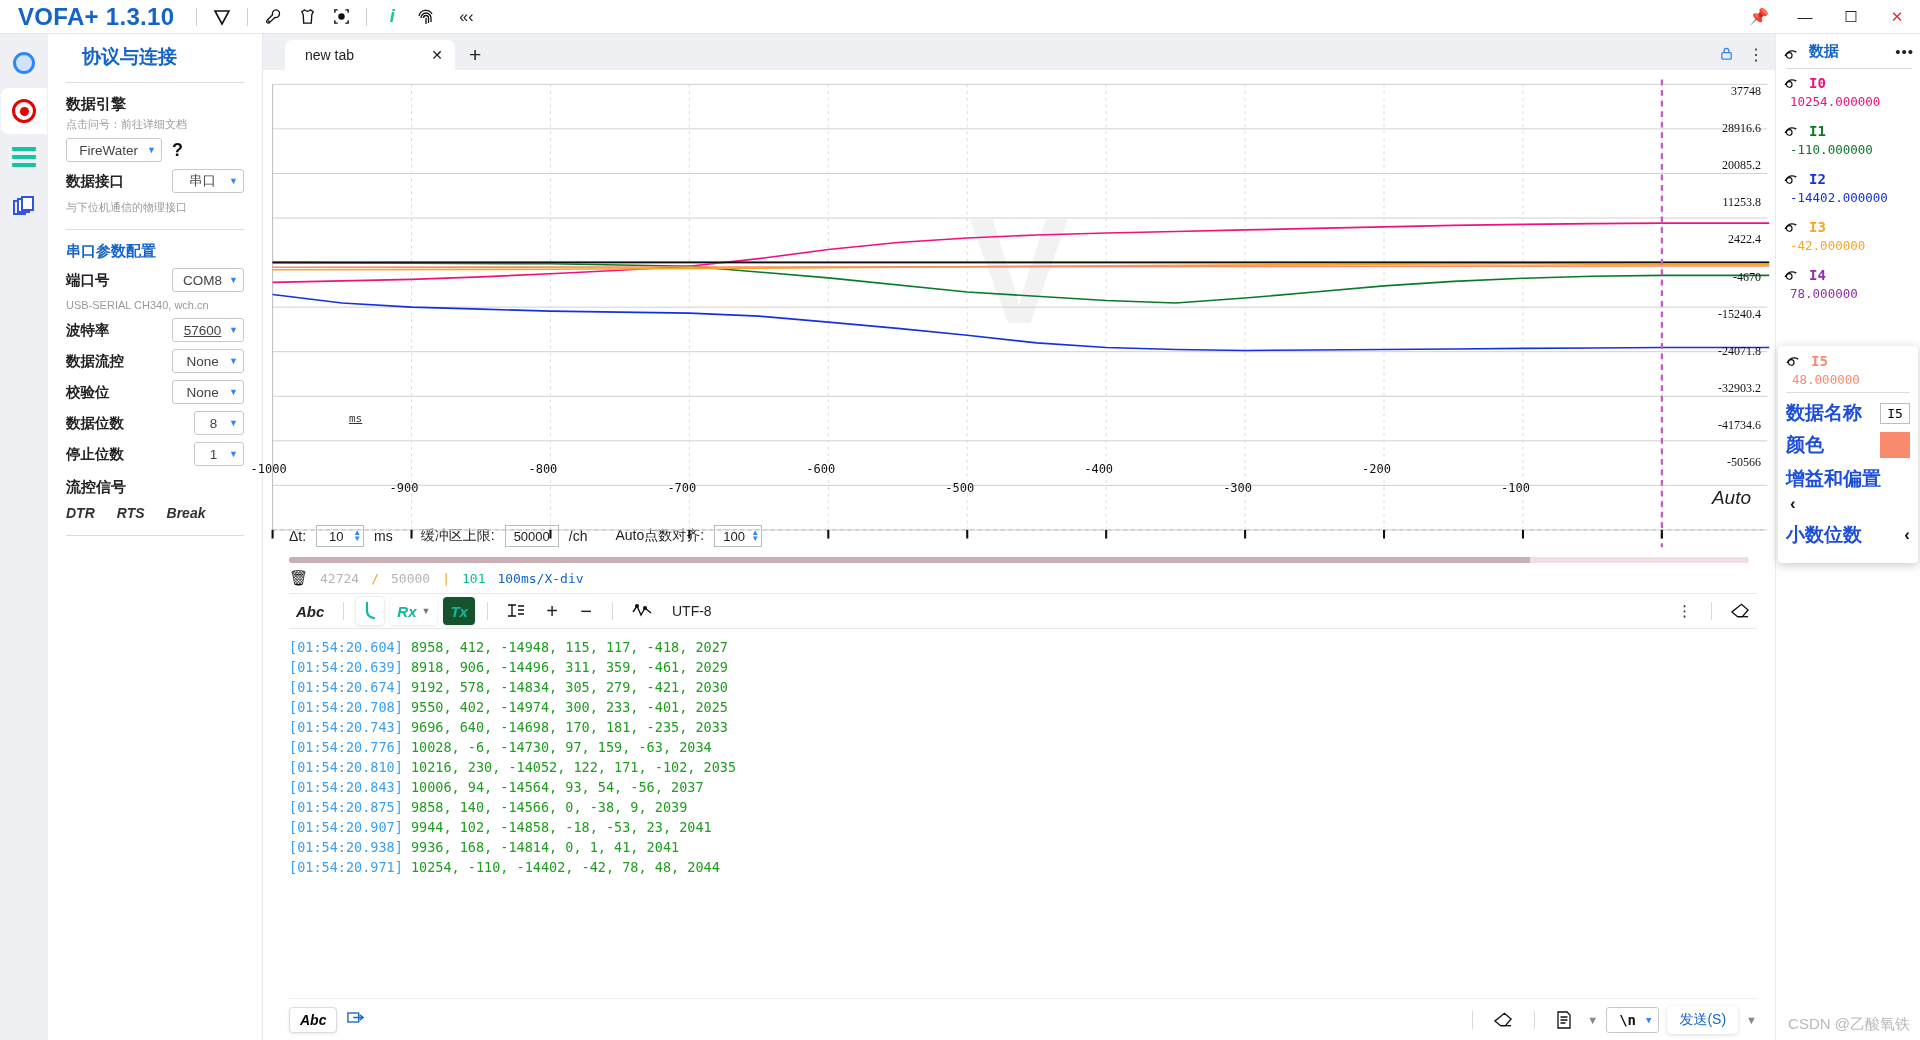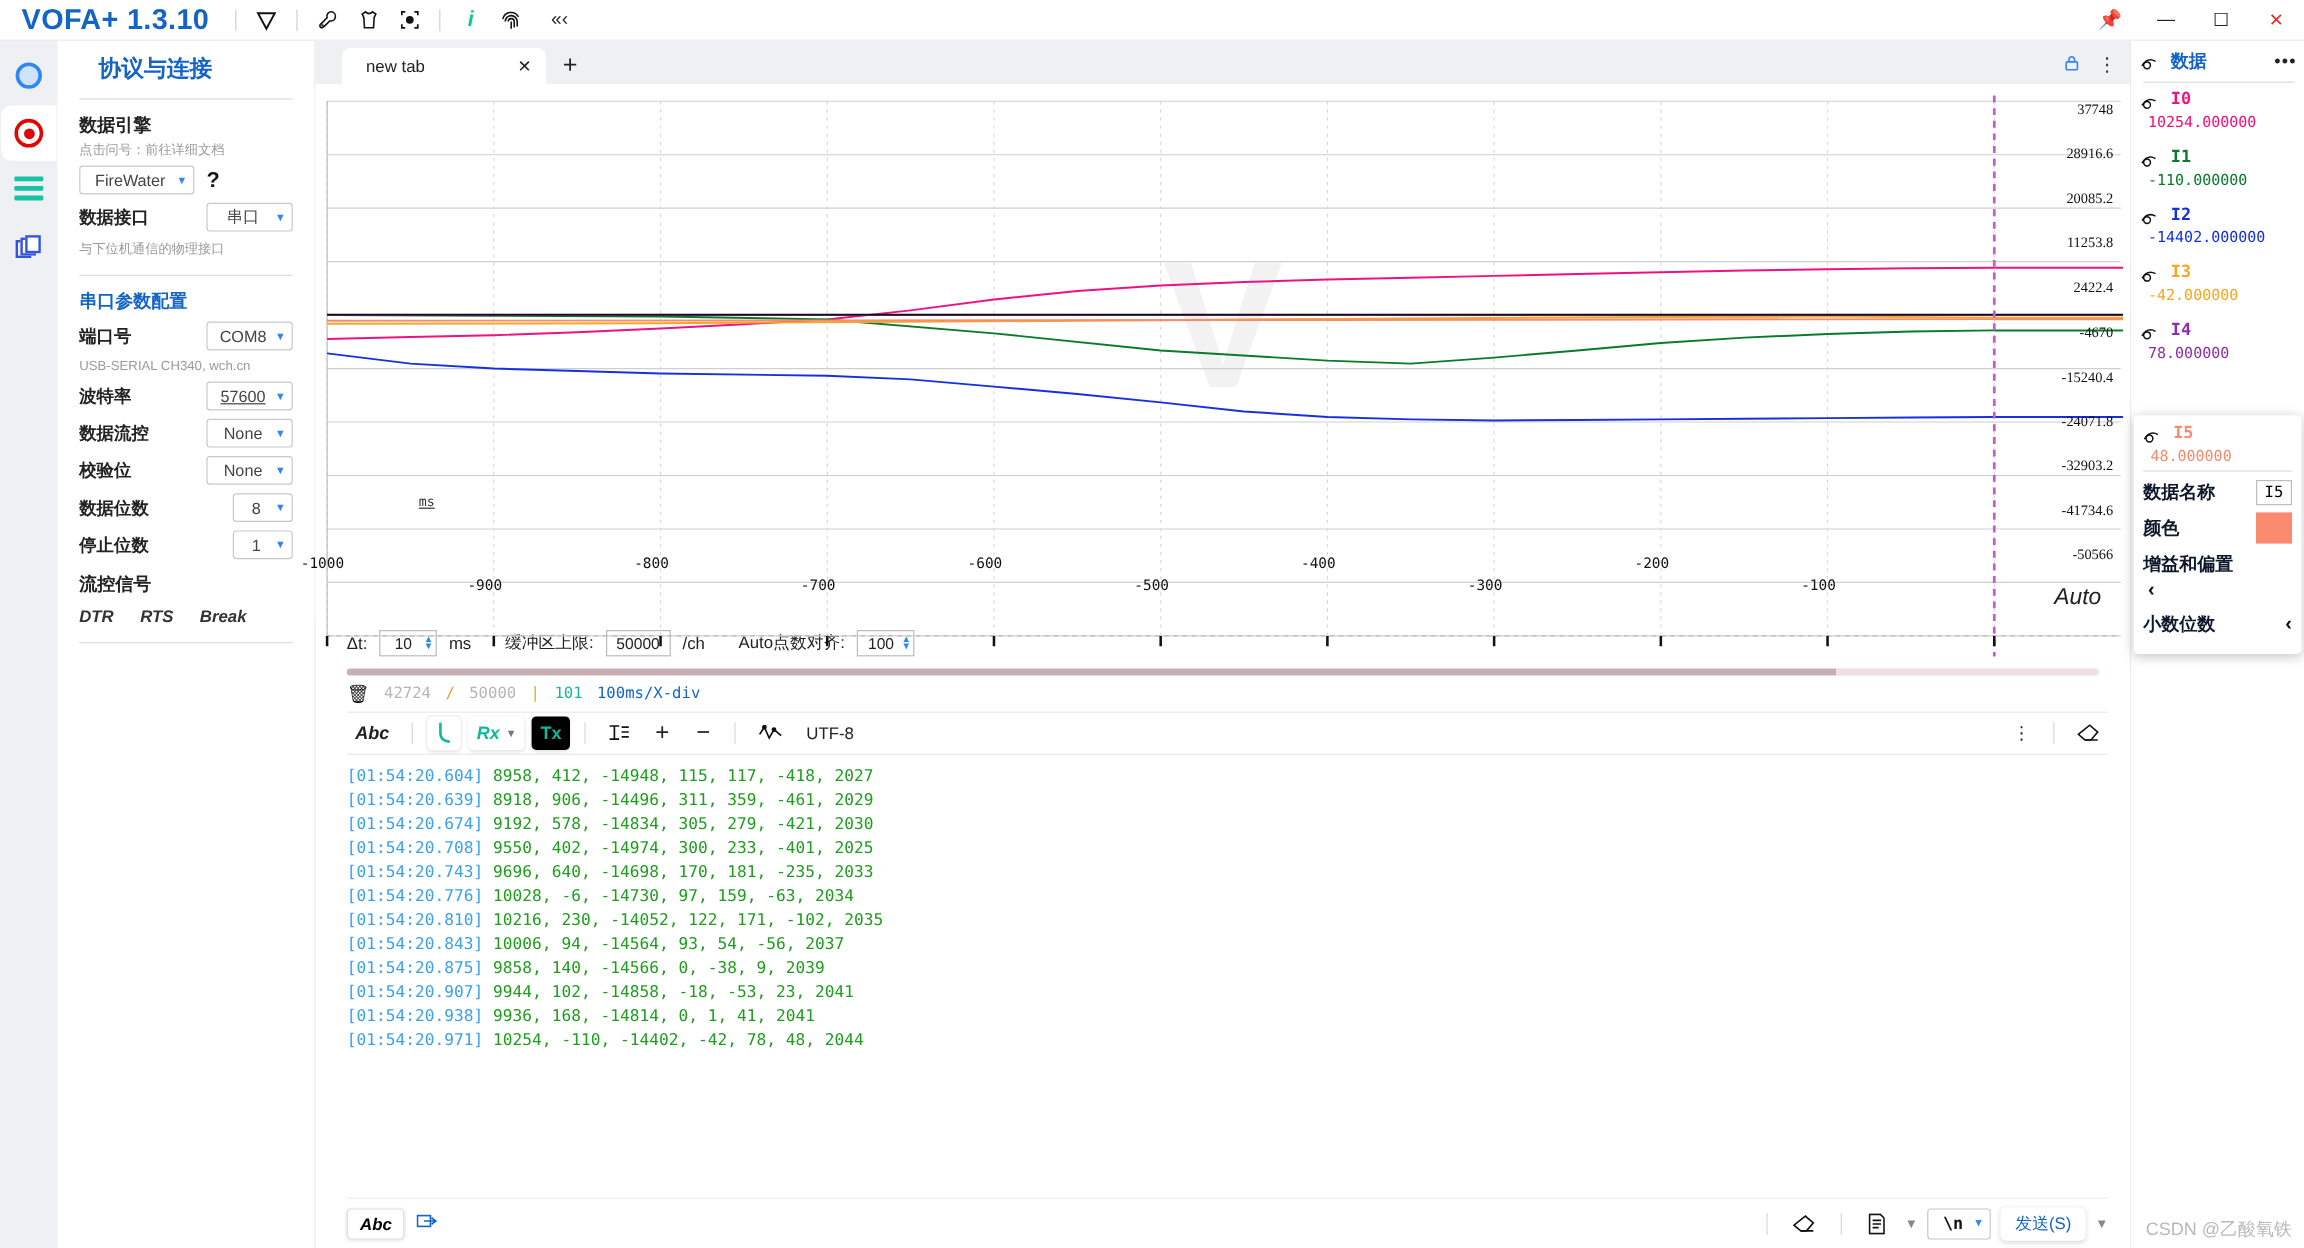--- a/index.html
+++ b/index.html
@@ -151,21 +151,21 @@
   .term { flex: 1; display: flex; flex-direction: column; min-height: 0; margin: 0 18px 0 26px; }
   .term-tools {
     height: 36px; display: flex; align-items: center; gap: 6px; border-top: 1px solid #e9e9e9;
     border-bottom: 1px solid #e9e9e9; flex: none;
   }
   .tt { display: flex; align-items: center; justify-content: center; height: 28px; min-width: 28px;
         padding: 0 7px; font-size: 15px; color: #222; cursor: pointer; border-radius: 4px; }
   .tt.abc { font-style: italic; font-weight: bold; font-size: 15px; }
   .tt.sel-on { background: #fff; box-shadow: 0 0 0 1px #eee, 0 1px 3px rgba(0,0,0,.12); color: #13b89a; }
   .tt.rx { color: #13b89a; font-style: italic; font-weight: bold; background: #fff; box-shadow: 0 1px 3px rgba(0,0,0,.10); }
-  .tt.tx { color: #13b89a; font-weight: bold; background: #000000; box-shadow: 0 1px 3px rgba(0,0,0,.10); }
+  .tt.tx { color: #13b89a; font-style: italic; font-weight: bold; background: #14532d; box-shadow: 0 1px 3px rgba(0,0,0,.10); }
   .vsep { width: 1px; height: 18px; background: #d8d8d8; margin: 0 6px; }
   .tt.enc { font-size: 14px; color: #222; }
   .tools-spacer { flex: 1; }
 
   .termbody { flex: 1; overflow: hidden; padding: 8px 0 0 0; }
   .line { font-family: "DejaVu Sans Mono", monospace; font-size: 13.5px; line-height: 20px; white-space: pre; }
   .ts { color: #3aa0f0; }
   .vals { color: #1e9e1e; }
 
   .sendbar { height: 42px; display: flex; align-items: center; gap: 10px; flex: none;
@@ -185,31 +185,31 @@
 
   
   .rpanel { width: 145px; flex: none; border-left: 1px solid #ececec; background: #fff;
             padding: 8px 6px 0 8px; position: relative; overflow: visible; }
   .rp-head { display: flex; align-items: center; gap: 8px; }
   .eye { width: 17px; height: 12px; flex: none; }
   .rp-title { font-size: 15px; font-weight: bold; color: #1464c8; }
   .rp-dots { margin-left: auto; font-size: 15px; color: #222; letter-spacing: 1px; cursor: pointer; }
   .rp-hr { height: 1px; background: #dcdcdc; margin: 7px 2px 6px 2px; }
   .ch { margin-bottom: 6px; }
-  .ch-head { display: flex; align-items: flex-end; gap: 8px; }
+  .ch-head { display: flex; align-items: flex-start; gap: 8px; }
   .ch-name { font-size: 14px; font-weight: bold; font-family: "DejaVu Sans Mono", monospace; }
   .ch-val { font-size: 12.5px; font-family: "DejaVu Sans Mono", monospace; padding-left: 6px; margin-top: 3px;
             white-space: nowrap; overflow: hidden; }
   .popup {
     position: absolute; left: 2px; width: 140px; background: #fff; border-radius: 4px;
     box-shadow: 0 2px 10px rgba(0,0,0,.22); padding: 7px 8px 9px 8px; z-index: 20;
   }
   .popup .sep { height: 1px; background: #ddd; margin: 5px 0 7px 0; }
   .prow { display: flex; align-items: center; justify-content: space-between; margin: 6px 0; }
-  .plab { font-size: 15px; font-weight: bold; color: #0f172a; }
+  .plab { font-size: 19px; font-weight: bold; color: #1d4ed8; }
   .namebox { border: 1px solid #bdbdbd; height: 21px; min-width: 30px; padding: 0 6px;
              display: flex; align-items: center; justify-content: center;
              font-family: "DejaVu Sans Mono", monospace; font-size: 13px; }
   .swatch { width: 30px; height: 26px; }
   .chv { font-size: 17px; font-weight: bold; color: #111; cursor: pointer; }
 
   .wm-credit { position: absolute; right: 10px; bottom: 6px; font-size: 15px; color: #b9b9b9; }
 </style>
 </head>
 <body>

